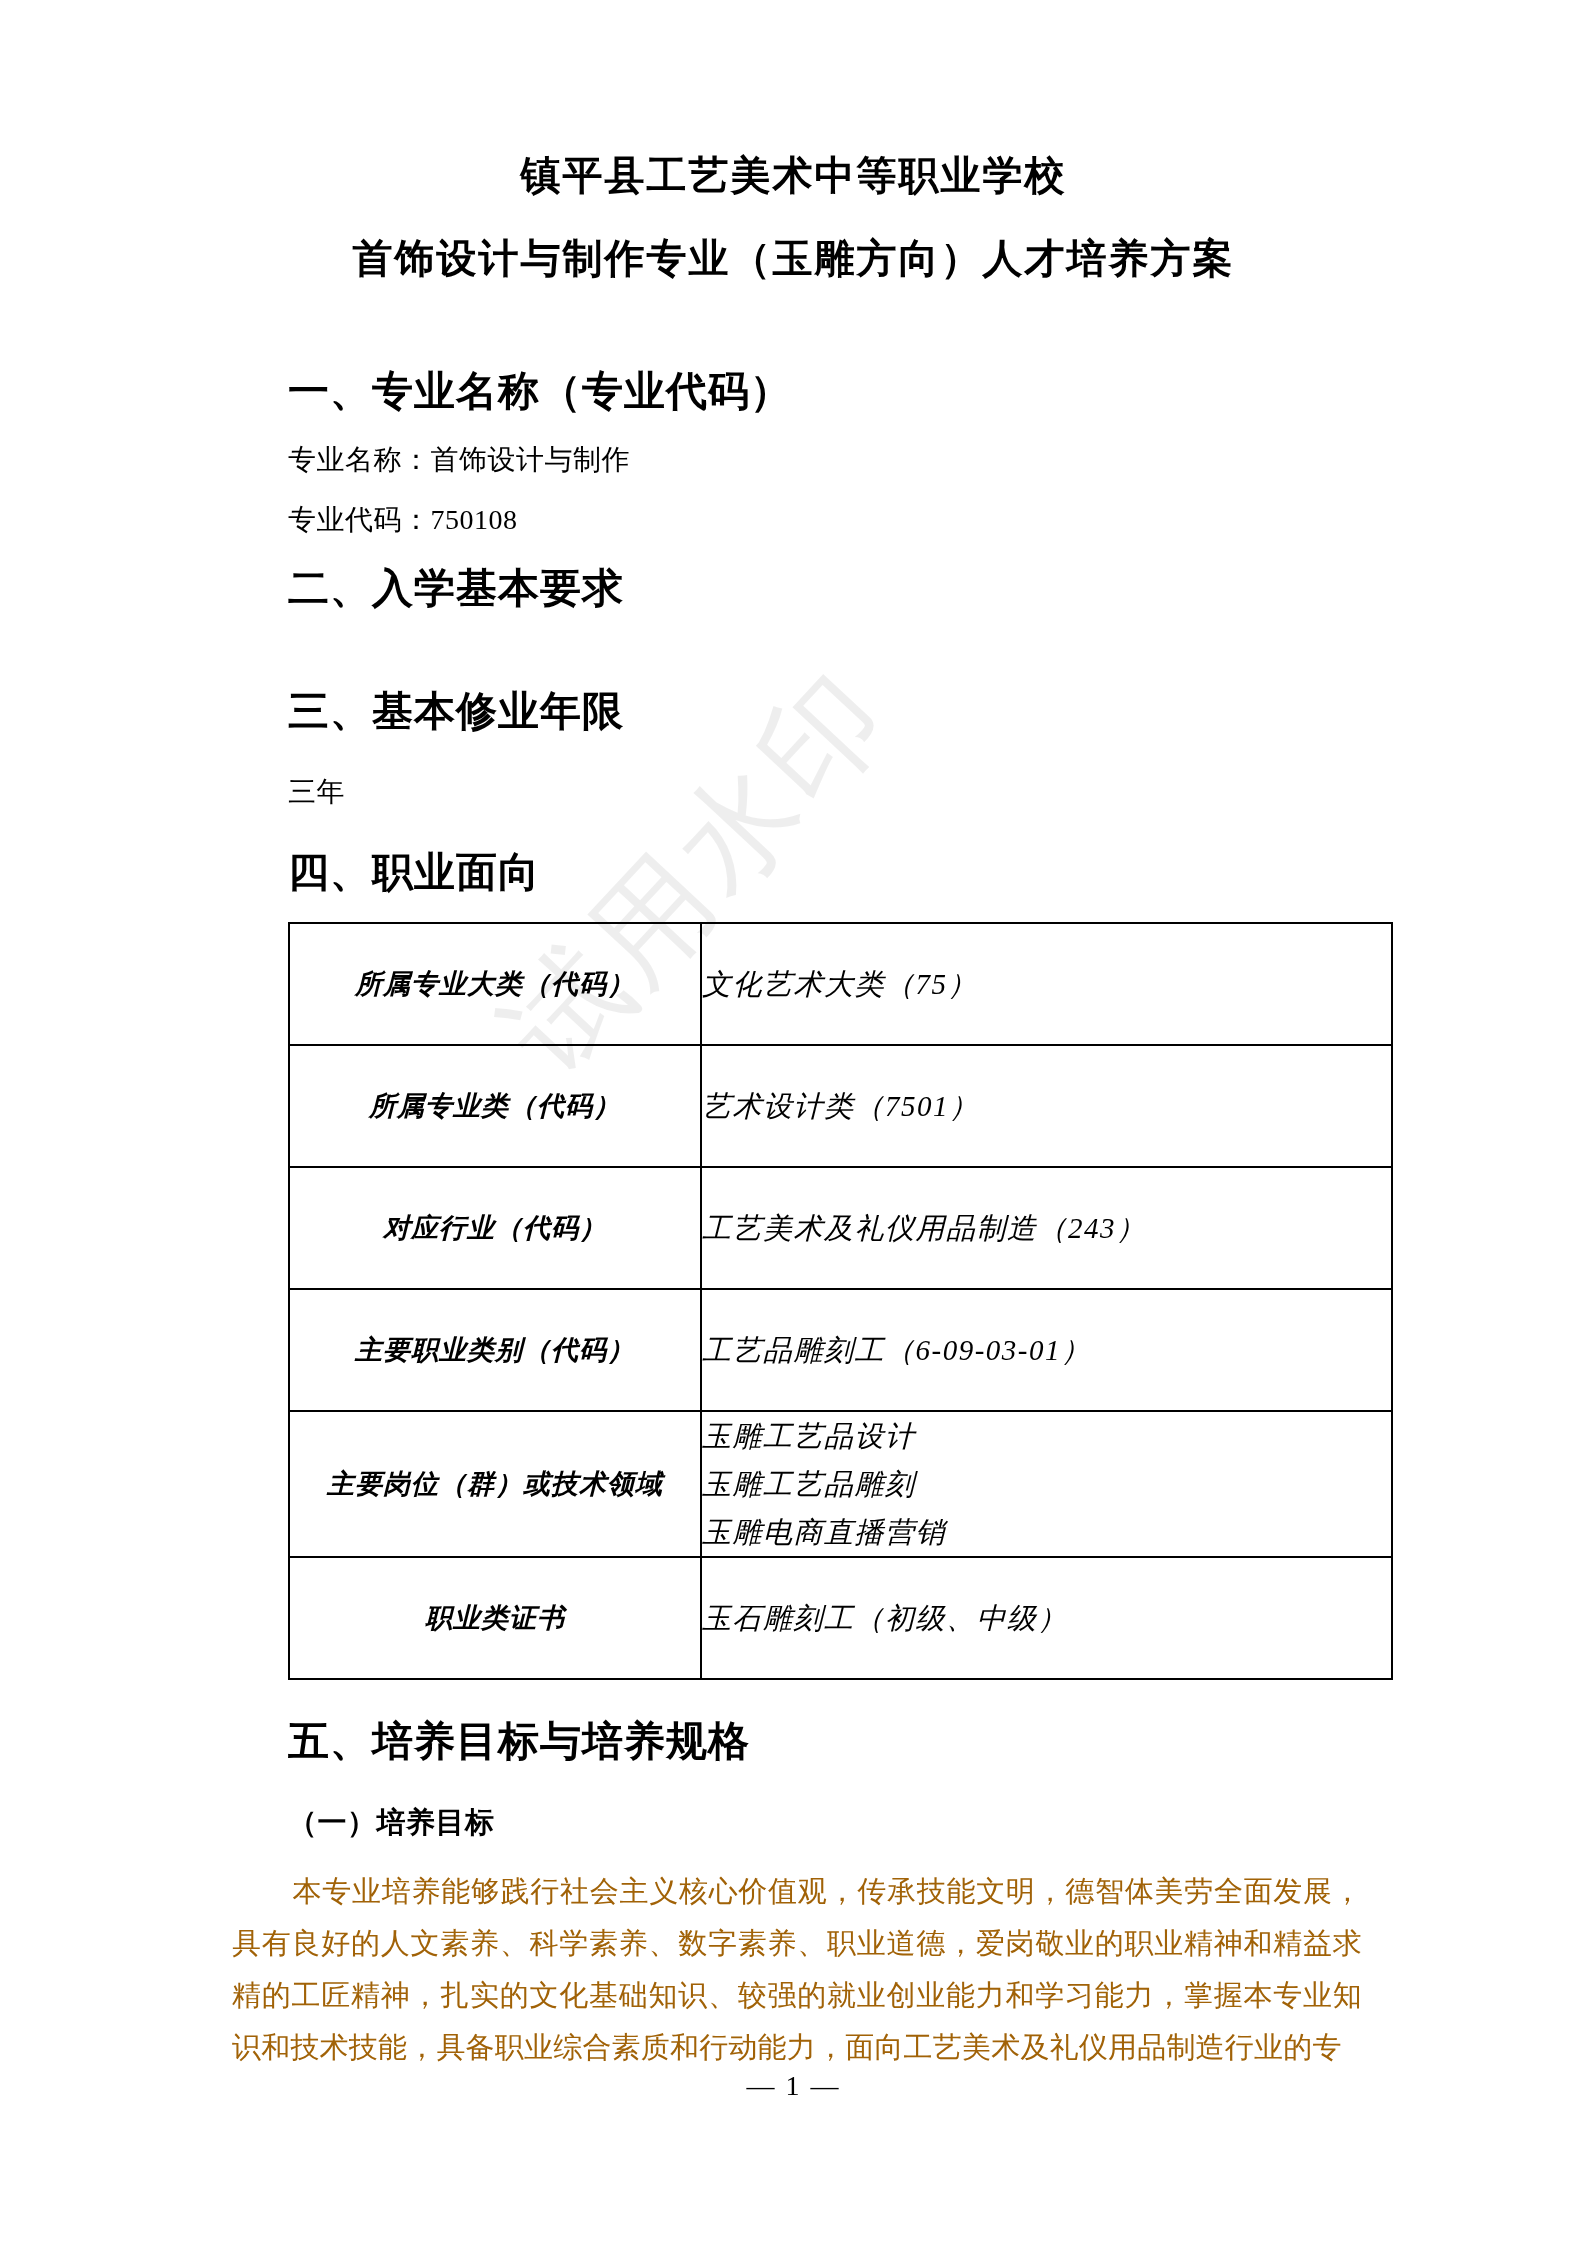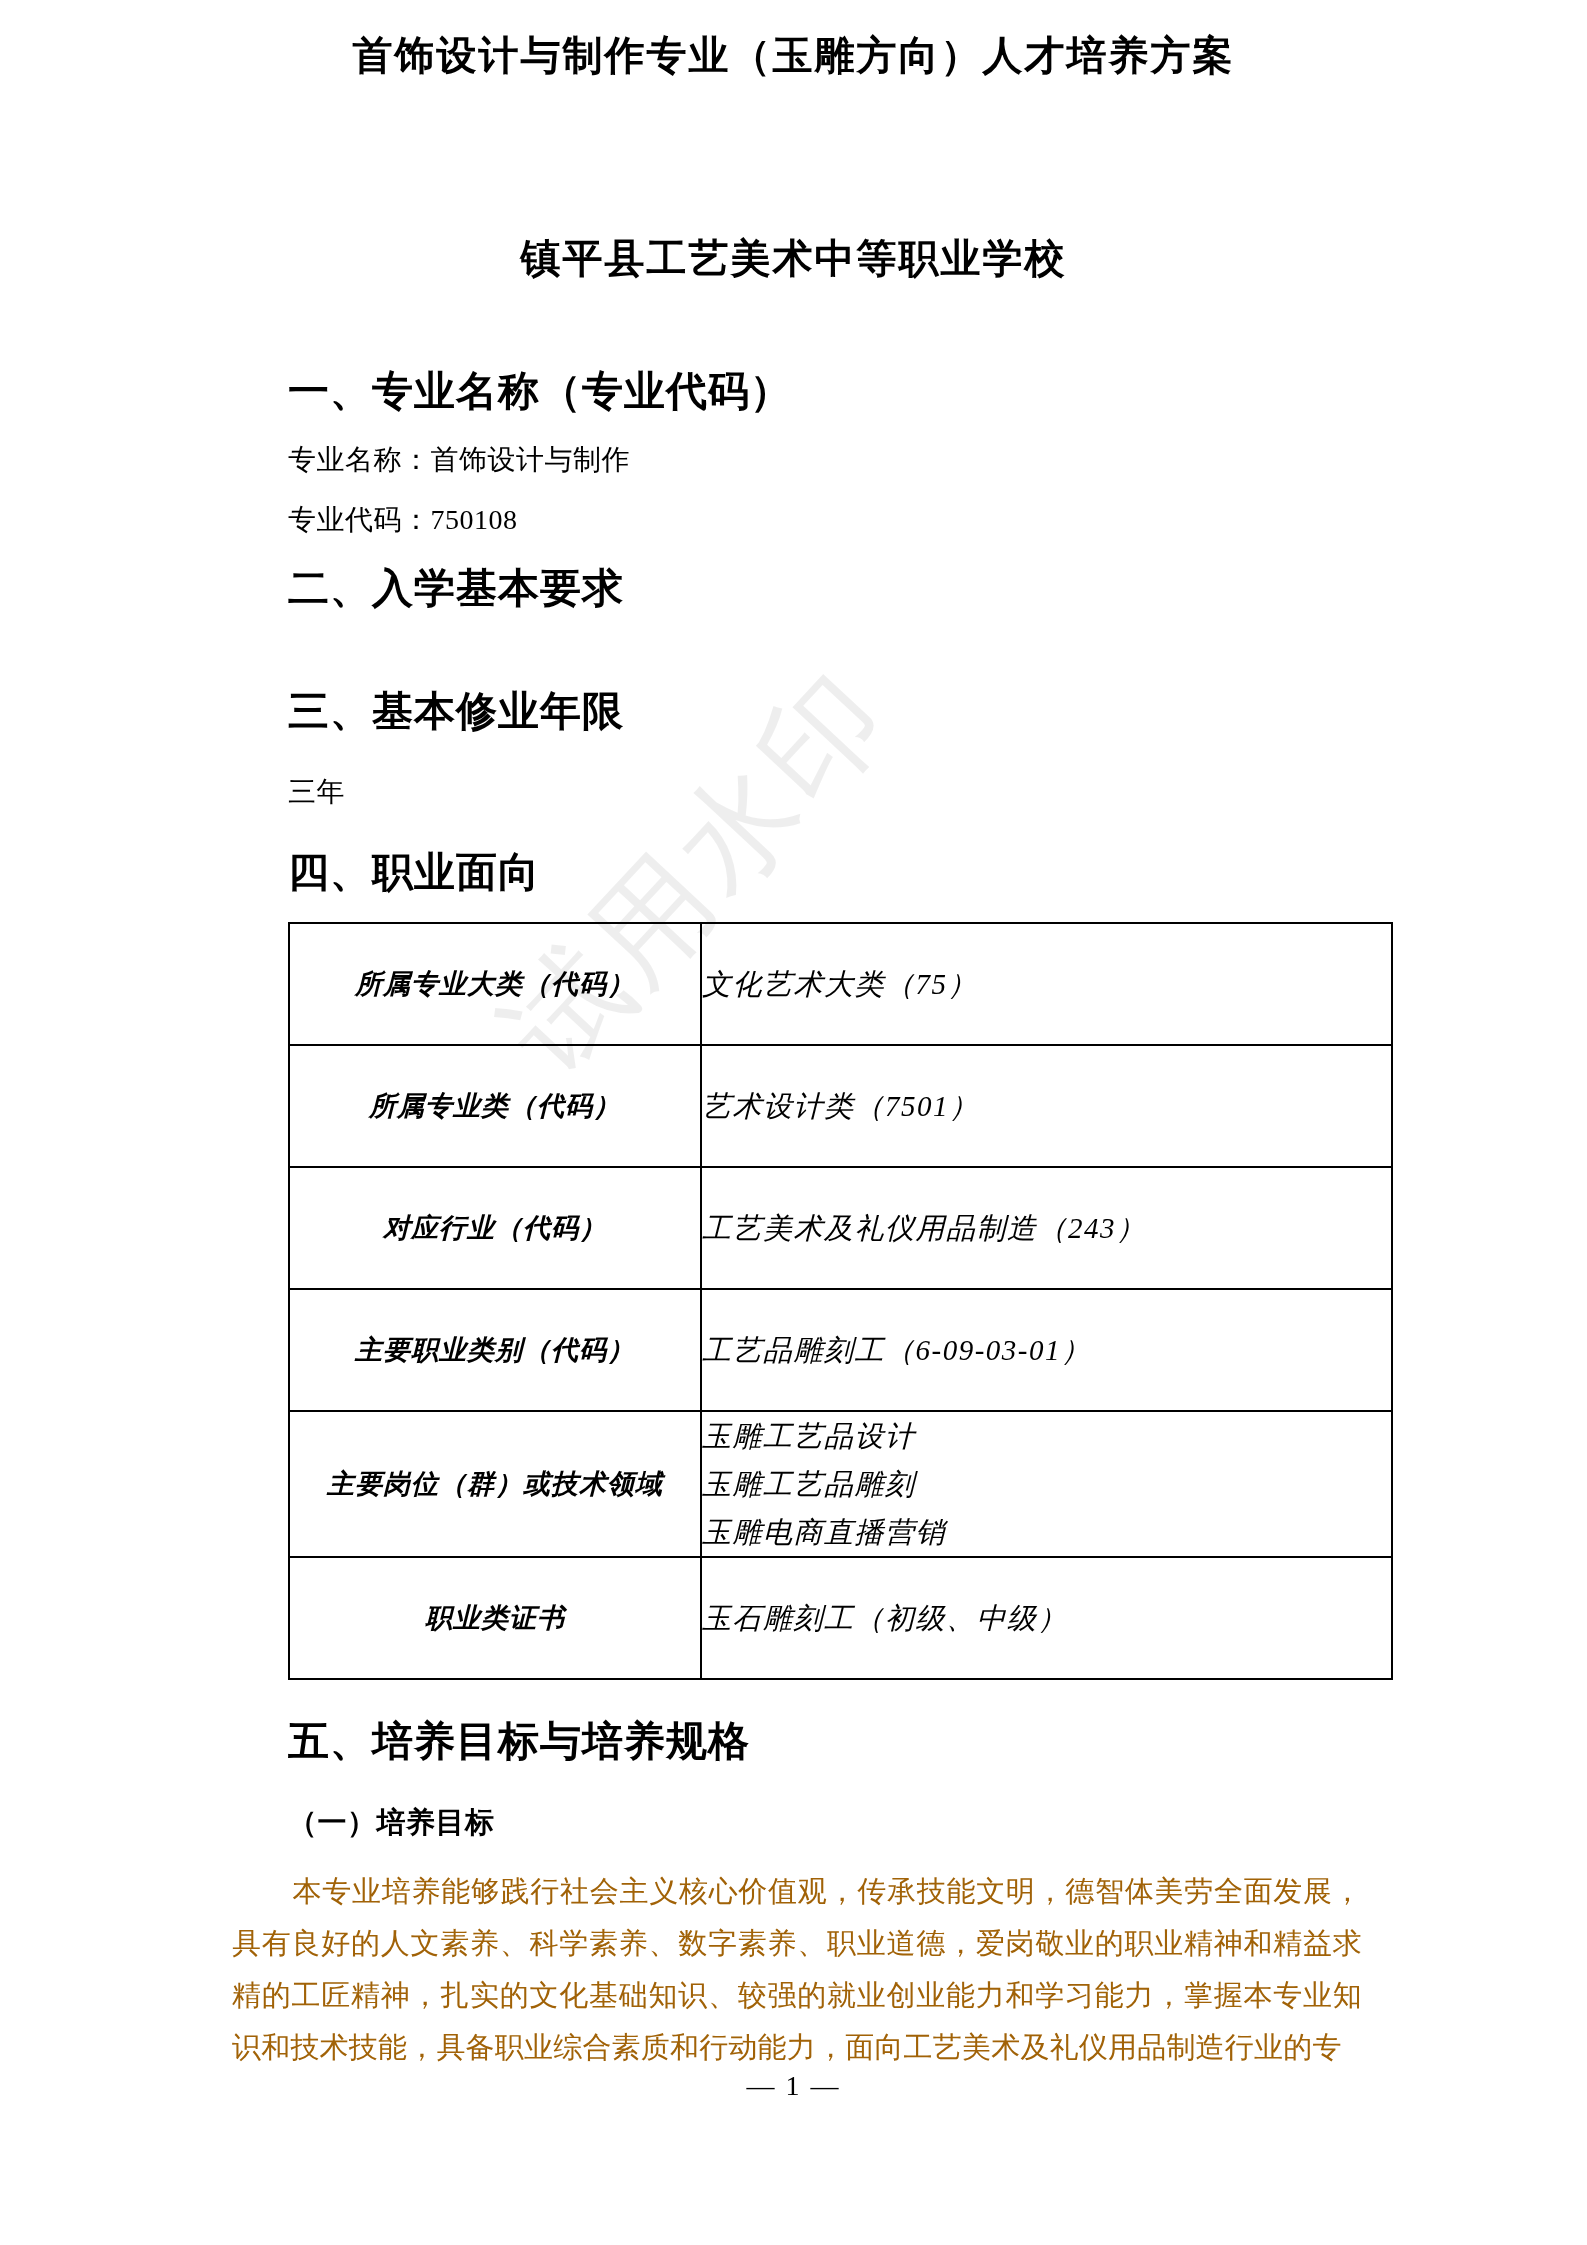--- a/index.html
+++ b/index.html
@@ -164,22 +164,22 @@
 <body>
 
 <div class="page">
 
   <div class="watermark-layer">
     <div class="watermark">试用水印</div>
   </div>
 
   <div class="content">
 
+    <div class="doc-title title-line-1">镇平县工艺美术中等职业学校</div>
     <div class="doc-title title-line-2">首饰设计与制作专业（玉雕方向）人才培养方案</div>
-    <div class="doc-title title-line-1">镇平县工艺美术中等职业学校</div>
 
     <div style="height:78px"></div>
 
     <div class="sec-h">一、专业名称（专业代码）</div>
     <div class="gap-md"></div>
     <div class="body-line">专业名称：首饰设计与制作</div>
     <div class="gap-md"></div>
     <div class="body-line">专业代码：750108</div>
 
     <div class="gap-md"></div>

